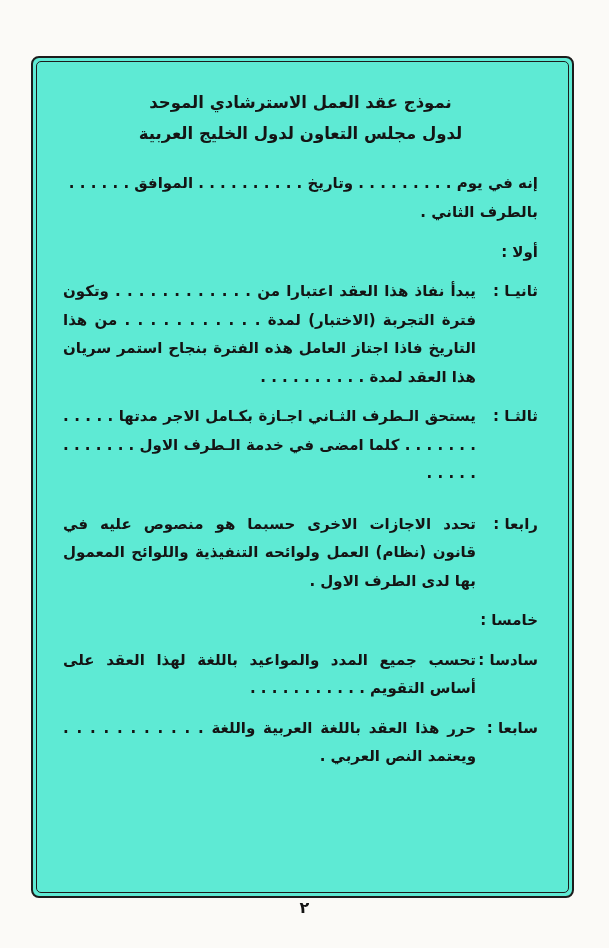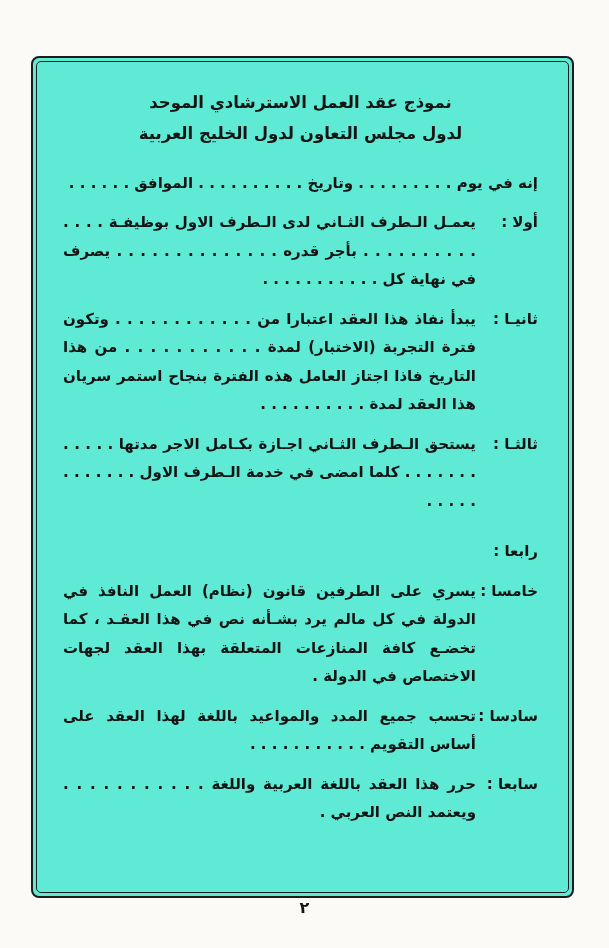--- a/index.html
+++ b/index.html
@@ -92,44 +92,44 @@
 <div class="page-frame-outer">
   <div class="page-frame-inner">
 
     <div class="doc-title">
       <div>نموذج عقد العمل الاسترشادي الموحد</div>
       <div>لدول مجلس التعاون لدول الخليج العربية</div>
     </div>
 
     <div class="intro-block">
       <div class="intro-line">إنه في يوم . . . . . . . . . وتاريخ . . . . . . . . . . الموافق . . . . . . . . . . .</div>
+      <div class="intro-line">بالطرف الثاني .</div>
     </div>
 
     <div class="clause">
       <span class="clause-label">أولا :</span>
-      <span class="clause-text">يعمـل الـطرف الثـاني لدى الـطرف الاول بوظيفـة . . . . . . . . . . . . . . بأجر قدره . . . . . . . . . . . . . . يصرف في نهاية كل . . . . . . . . . . .</span>
     </div>
 
     <div class="clause">
       <span class="clause-label">ثانيـا :</span>
       <span class="clause-text">يبدأ نفاذ هذا العقد اعتبارا من . . . . . . . . . . . . وتكون فترة التجربة (الاختبار) لمدة . . . . . . . . . . . من هذا التاريخ فاذا اجتاز العامل هذه الفترة بنجاح استمر سريان هذا العقد لمدة . . . . . . . . . .</span>
     </div>
 
     <div class="clause">
       <span class="clause-label">ثالثـا :</span>
       <span class="clause-text">يستحق الـطرف الثـاني اجـازة بكـامل الاجر مدتها . . . . . . . . . . . . كلما امضى في خدمة الـطرف الاول . . . . . . . . . . . .</span>
     </div>
 
     <div class="clause gap-before">
       <span class="clause-label">رابعا :</span>
+      <span class="clause-text">تحدد الاجازات الاخرى حسبما هو منصوص عليه في قانون (نظام) العمل ولوائحه التنفيذية واللوائح المعمول بها لدى الطرف الاول .</span>
     </div>
 
     <div class="clause">
       <span class="clause-label">خامسا :</span>
-      <span class="clause-text">يسري على الطرفين قانون (نظام) العمل النافذ في الدولة في كل مالم يرد بشـأنه نص في هذا العقـد ، كما تخضـع كافة المنازعات المتعلقة بهذا العقد لجهات الاختصاص في الدولة .</span>
     </div>
 
     <div class="clause">
       <span class="clause-label">سادسا :</span>
       <span class="clause-text">تحسب جميع المدد والمواعيد باللغة لهذا العقد على أساس التقويم . . . . . . . . . . .</span>
     </div>
 
     <div class="clause">
       <span class="clause-label">سابعا :</span>
       <span class="clause-text">حرر هذا العقد باللغة العربية واللغة . . . . . . . . . . . ويعتمد النص العربي .</span>

